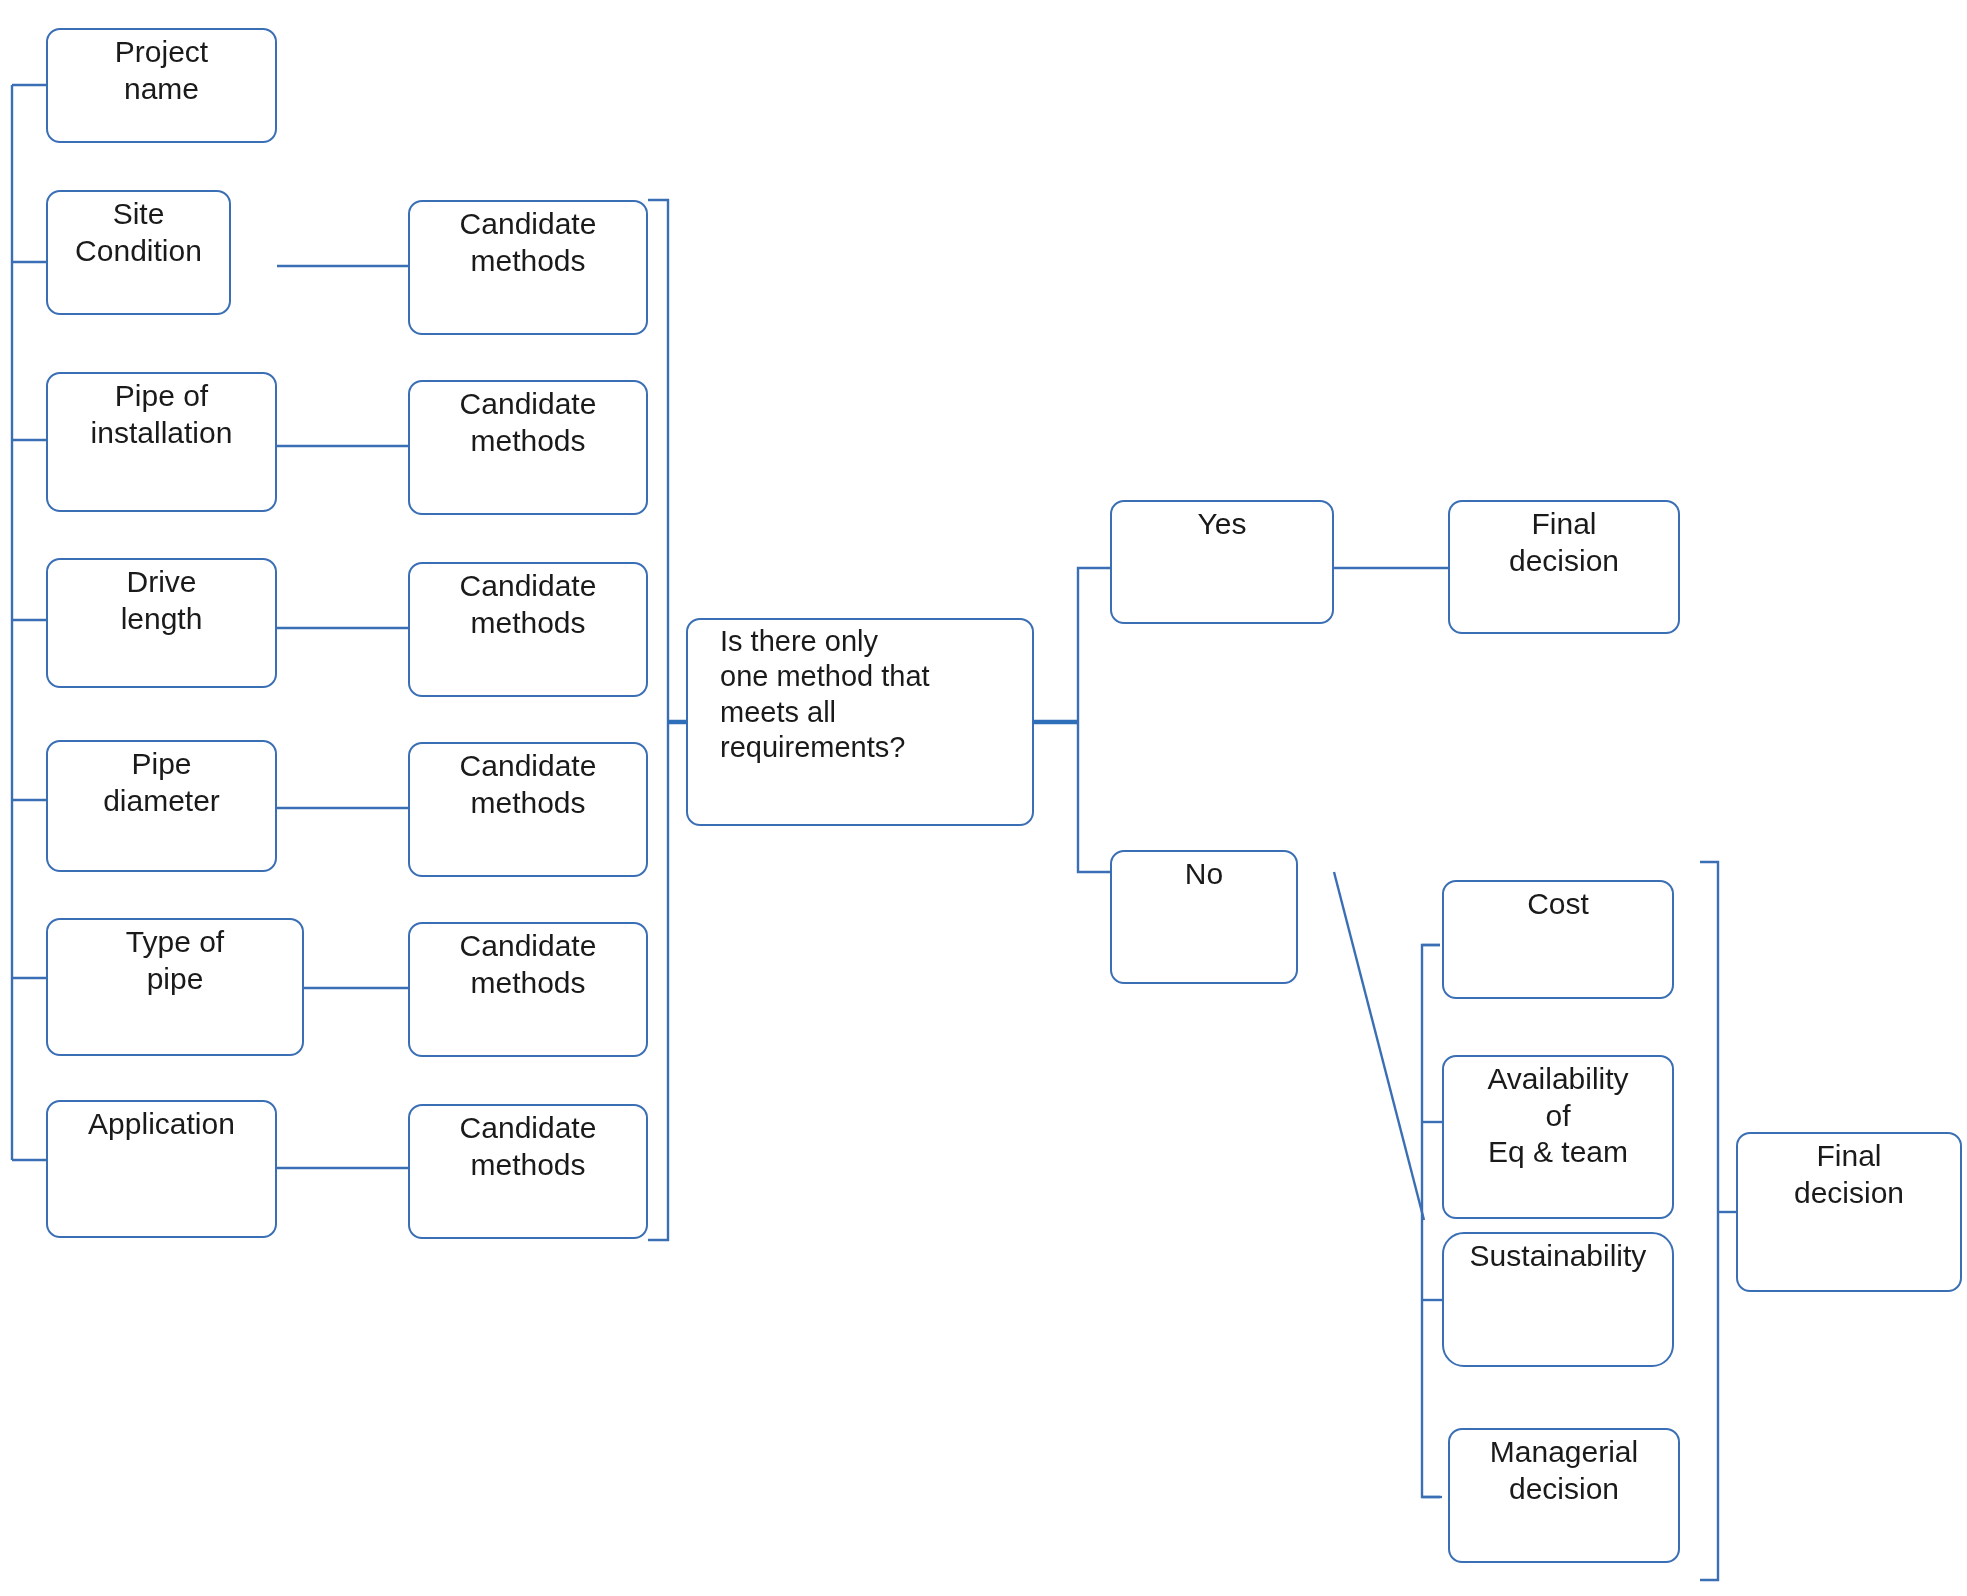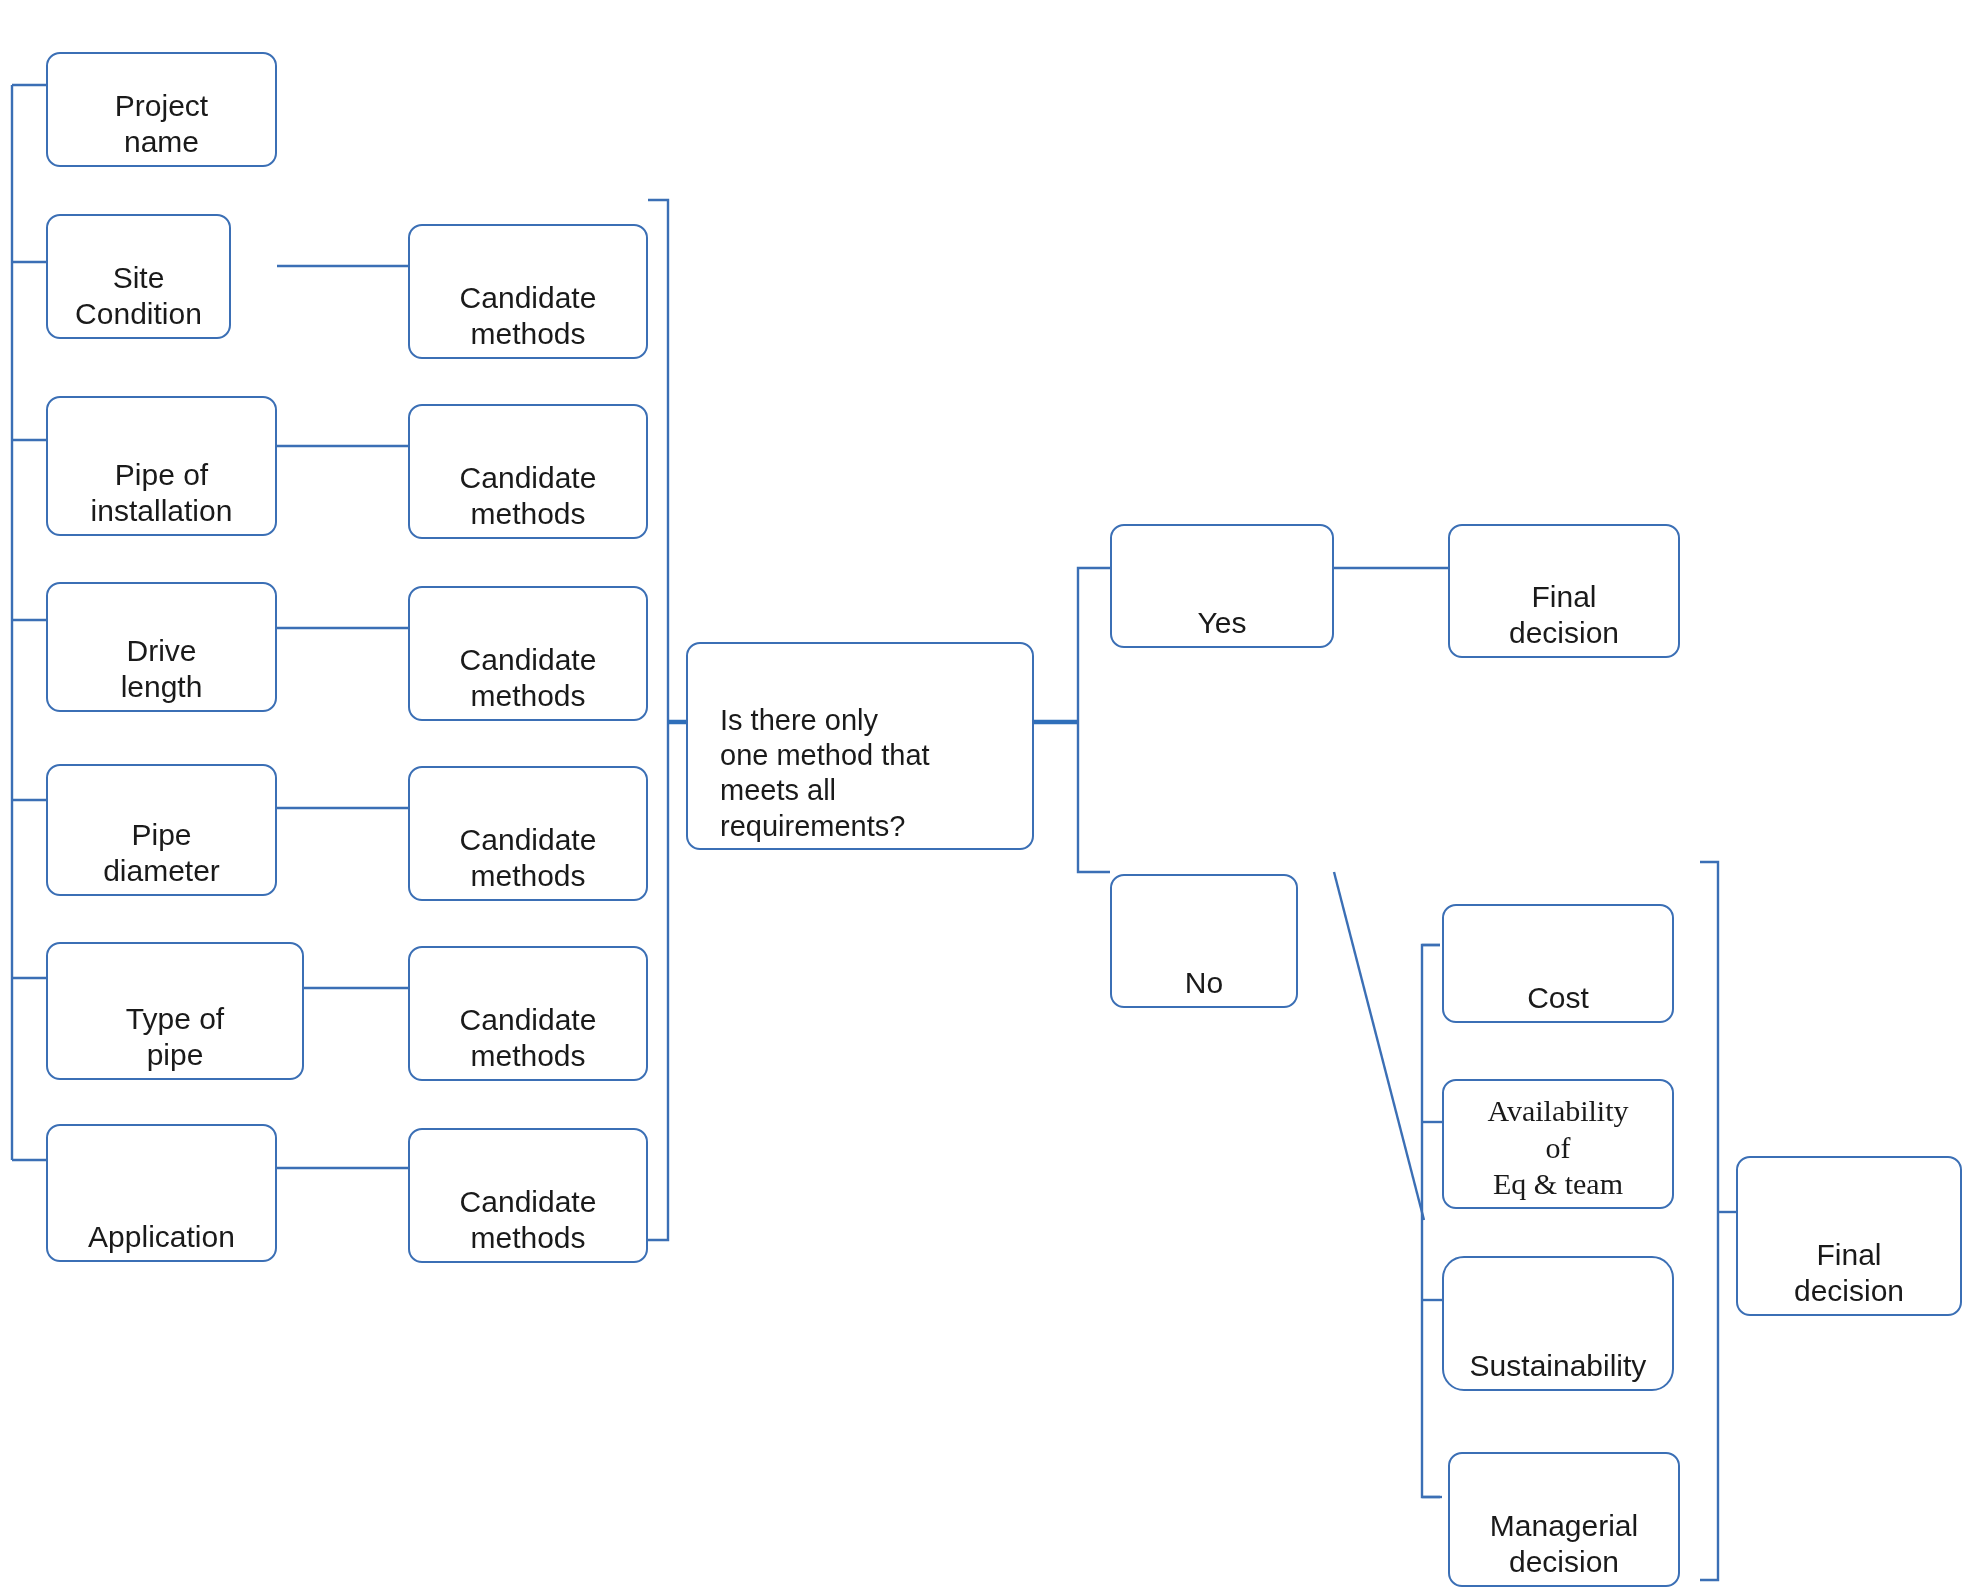--- a/index.html
+++ b/index.html
@@ -18,29 +18,28 @@
     overflow: hidden;
   }
   .node {
     position: absolute;
     box-sizing: border-box;
     border: 2px solid #3b6fb5;
     border-radius: 14px;
     background: #ffffff;
     color: #1a1a1a;
     display: flex;
-    align-items: flex-end;
+    align-items: flex-start;
     justify-content: center;
     text-align: center;
     line-height: 1.22;
     font-size: 30px;
     padding: 4px 8px;
     white-space: pre-line;
     z-index: 3;
-    margin-top: 24px;
   }
   .node.decision {
     text-align: left;
     justify-content: flex-start;
     padding-left: 32px;
     font-size: 29px;
   }
   svg#wires {
     position: absolute;
     left: 0;
@@ -186,21 +185,21 @@
 
   <div class="node" style="left:1448px; top:500px; width:232px; height:134px;">
     <span>Final
 decision</span>
   </div>
 
   <div class="node" style="left:1442px; top:880px; width:232px; height:119px;">
     <span>Cost</span>
   </div>
 
-  <div class="node" style="left:1442px; top:1055px; width:232px; height:130px;font-family:Liberation Serif, serif;">
+  <div class="node" style="left:1442px; top:1055px; width:232px; height:164px;">
     <span>Availability
 of
 Eq &amp; team</span>
   </div>
 
   <div class="node" style="left:1442px; top:1232px; width:232px; height:135px;border-radius:22px;">
     <span>Sustainability</span>
   </div>
 
   <div class="node" style="left:1448px; top:1428px; width:232px; height:135px;">

